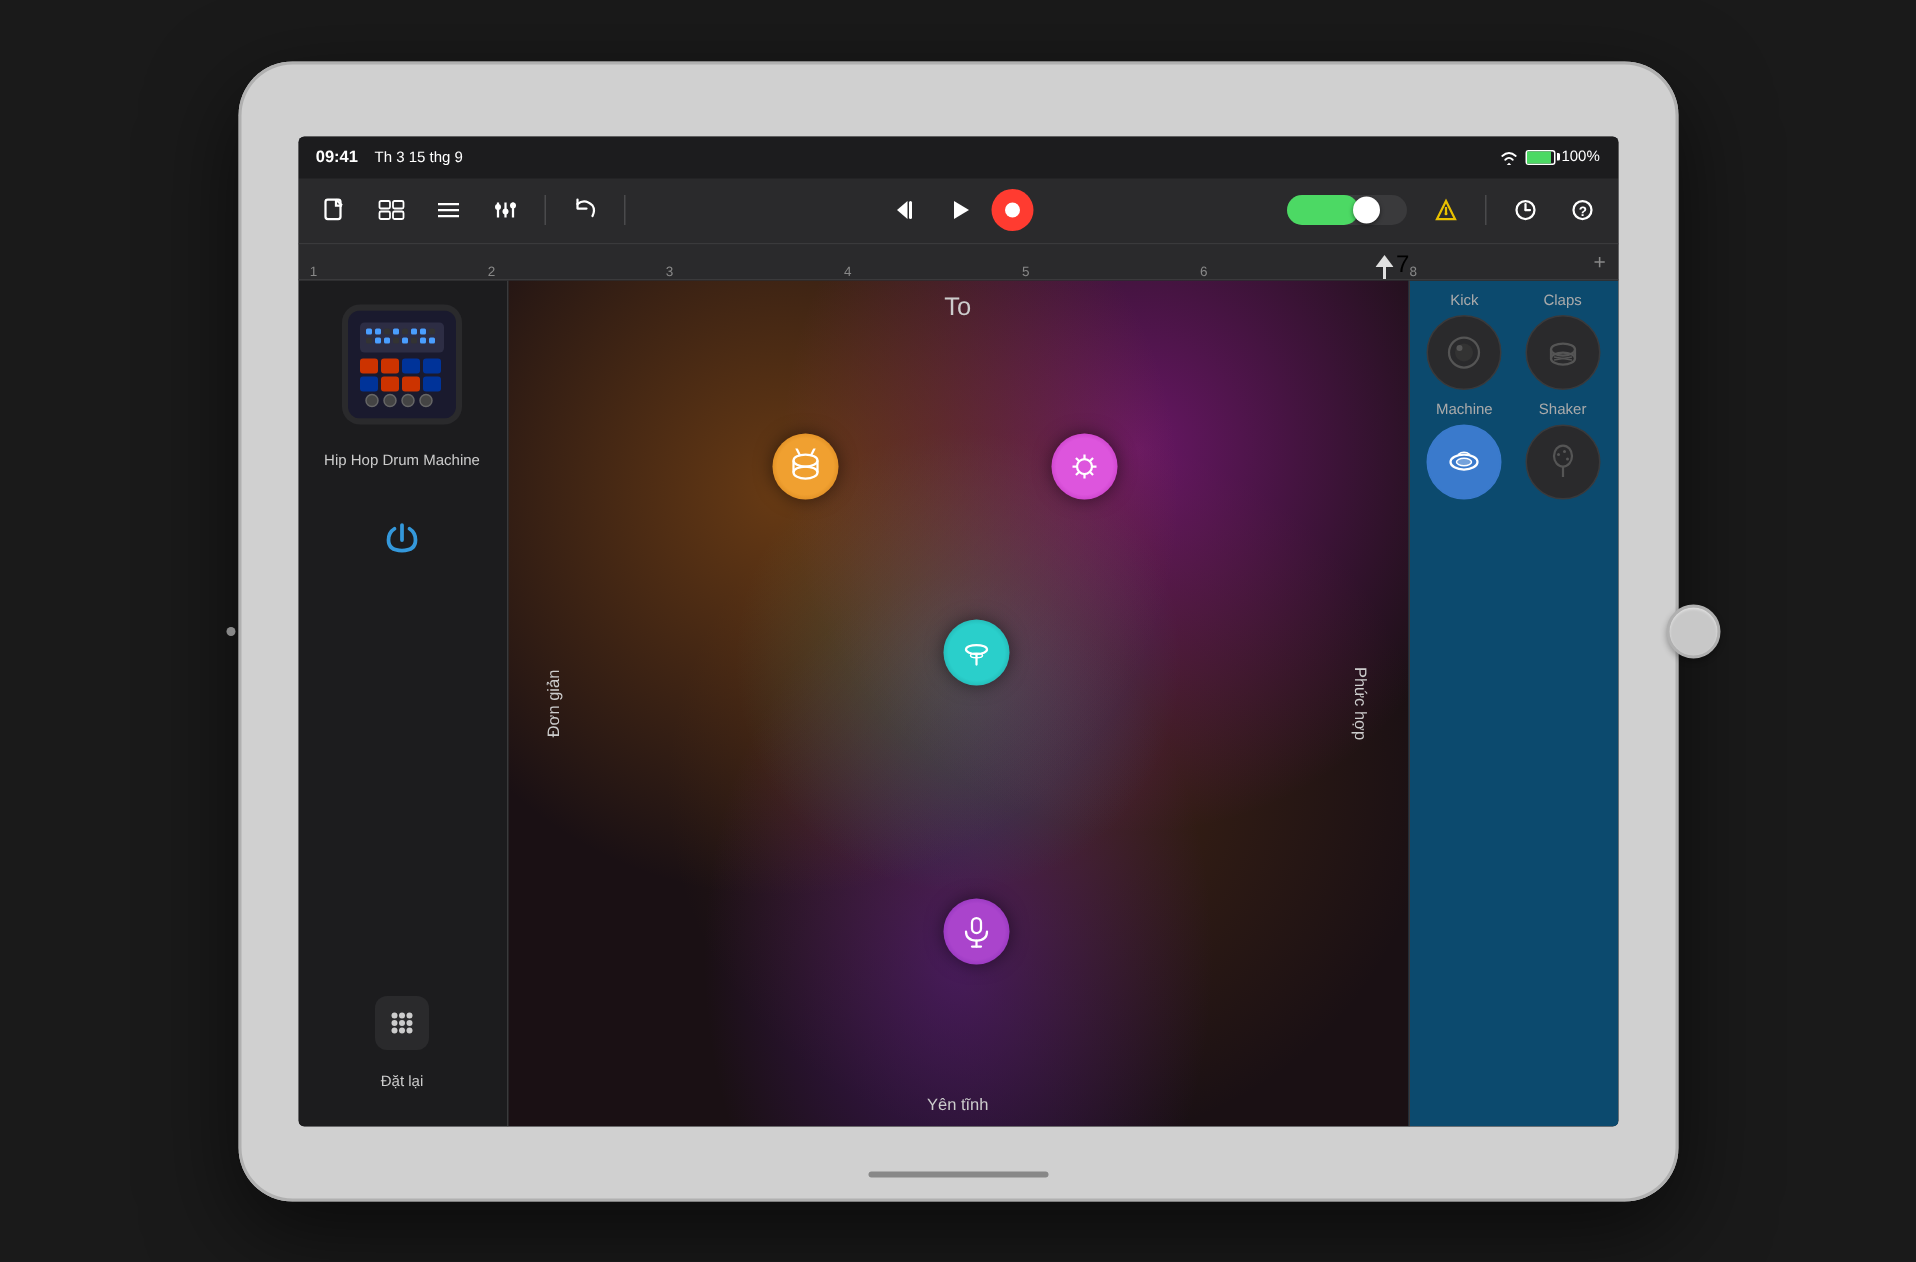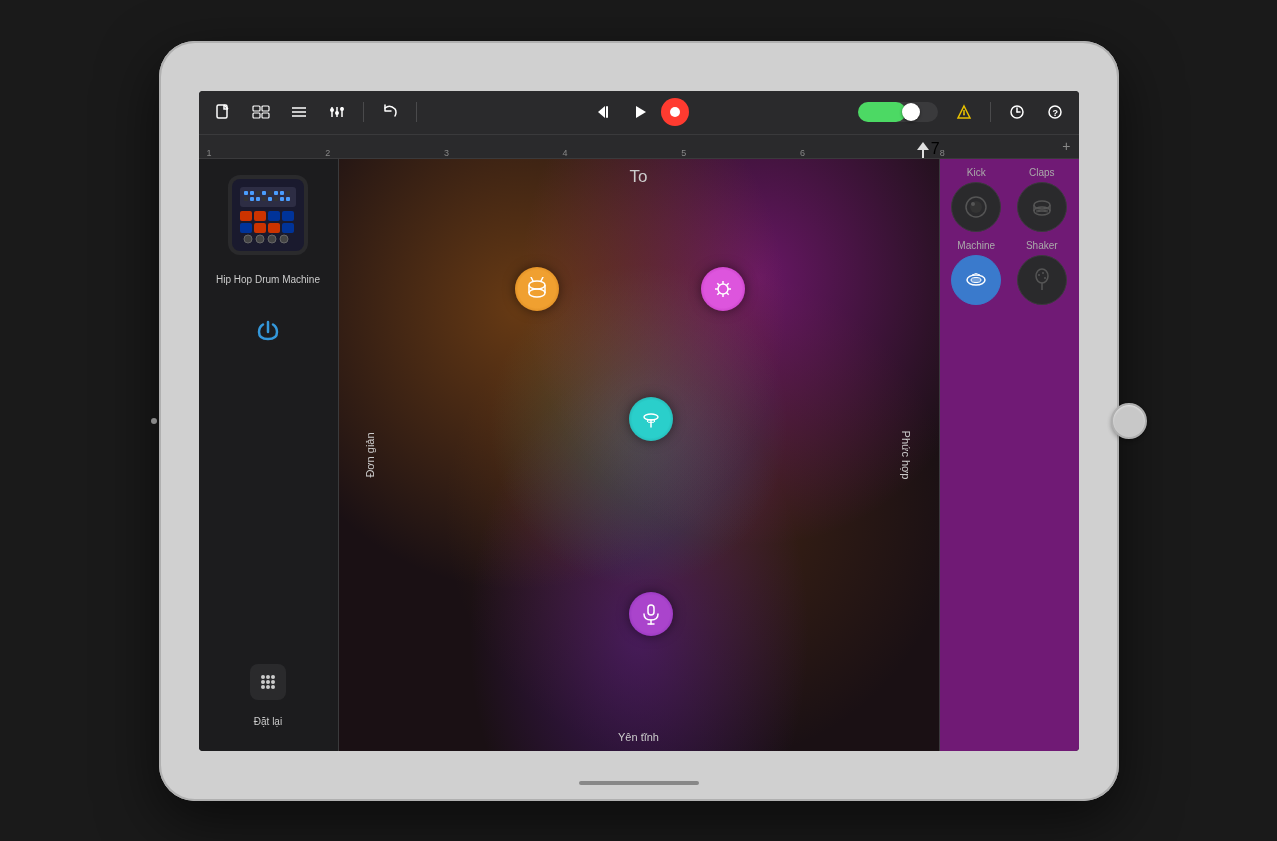--- a/index.html
+++ b/index.html
@@ -339,21 +339,21 @@
       border-radius: 50%;
       display: flex;
       align-items: center;
       justify-content: center;
       font-size: 18px;
     }
 
     
     .right-panel {
       width: 140px;
-      background: #701a75;
+      background: #0c4a6e;
       display: flex;
       flex-direction: column;
       padding: 8px;
       gap: 8px;
       flex-shrink: 0;
       border-left: 1px solid #3a3a3c;
     }
 
     .drum-pad-row {
       display: flex;
@@ -432,20 +432,38 @@
 <body>
 
 <div class="ipad-frame">
 
   <div class="side-dot"></div>
 
   <div class="home-btn"></div>
 
   <div class="ipad-screen">
 
+    <div class="status-bar">
+      <div style="font-size:11px;color:#fff;font-weight:600;">
+        <span>09:41</span>
+        <span style="margin-left:8px;font-weight:400;font-size:10px;">Th 3 15 thg 9</span>
+      </div>
+      <div class="status-right">
+
+        <svg width="14" height="12" viewBox="0 0 14 12">
+          <path d="M7 9.5 L8.5 11 L5.5 11 Z" fill="#fff"></path>
+          <path d="M4.5 7.5 Q7 5 9.5 7.5" fill="none" stroke="#fff" stroke-width="1.2" stroke-linecap="round"></path>
+          <path d="M2.5 5 Q7 1 11.5 5" fill="none" stroke="#fff" stroke-width="1.2" stroke-linecap="round"></path>
+        </svg>
+        <div class="battery-icon">
+          <div class="battery-fill"></div>
+        </div>
+        <span style="font-size:10px;color:#fff;">100%</span>
+      </div>
+    </div>
 
     <div class="toolbar" style="position:relative;">
 
       <div class="toolbar-btn">
         <svg width="18" height="18" viewBox="0 0 18 18" fill="none">
           <rect x="3" y="2" width="10" height="13" rx="1.5" stroke="#fff" stroke-width="1.5"></rect>
           <path d="M10 2 L10 6 L14 6" stroke="#fff" stroke-width="1.5"></path>
           <path d="M10 2 L14 6" stroke="#fff" stroke-width="1.5"></path>
         </svg>
       </div>

